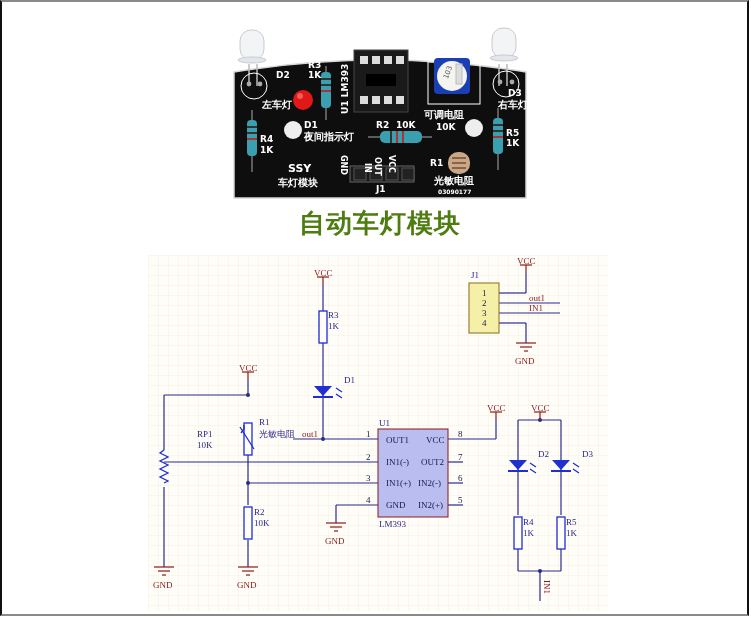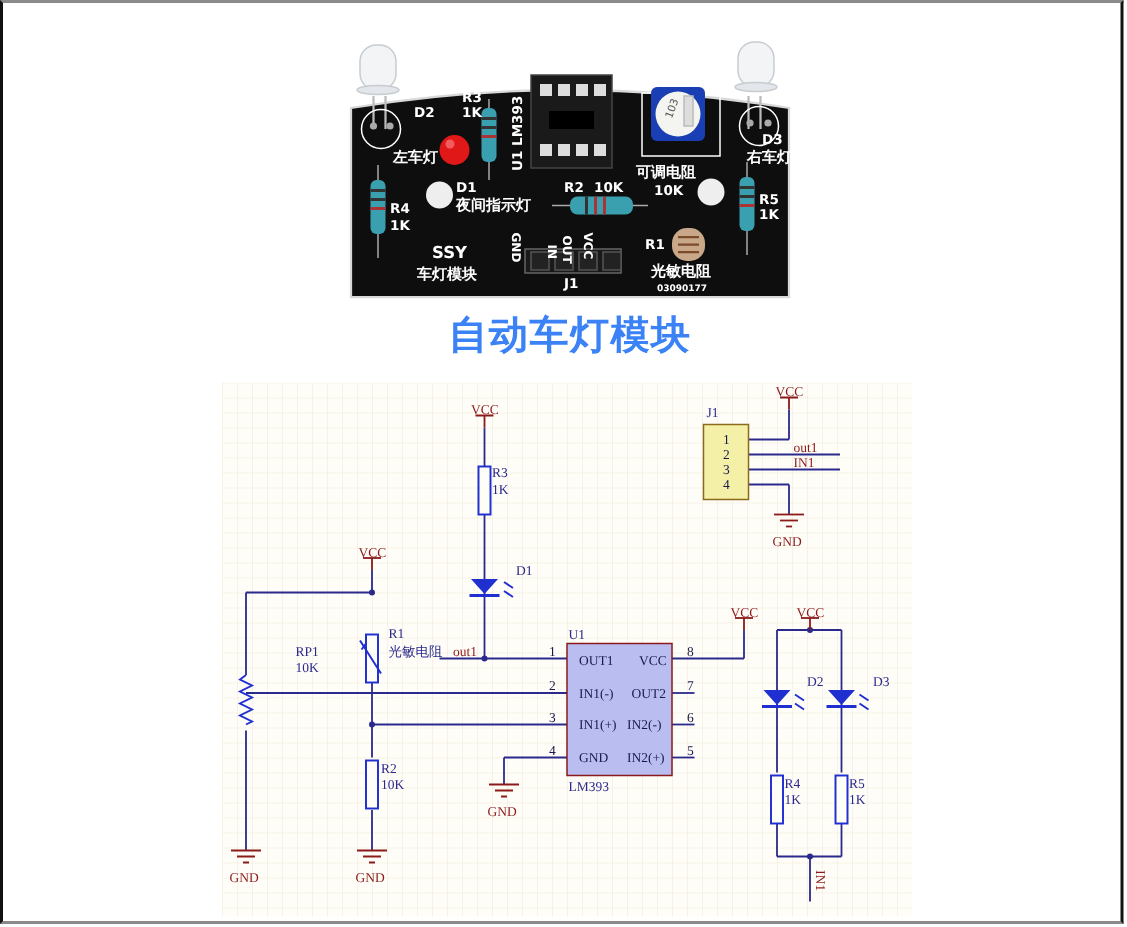--- a/index.html
+++ b/index.html
@@ -1,19 +1,19 @@
 <!DOCTYPE html>
 <html><head>
 <meta charset="utf-8">
 <style>
   html,body{margin:0;padding:0;}
   body{width:751px;height:618px;background:#ffffff;position:relative;overflow:hidden;font-family:"DejaVu Sans",sans-serif;}
   .frame{position:absolute;left:0;top:0;width:749px;height:616px;border-left:2px solid #111;border-right:2px solid #111;border-top:2px solid #8a8a8a;border-bottom:2px solid #8a8a8a;box-sizing:border-box;}
   #pcb{position:absolute;left:220px;top:20px;}
-  #title{position:absolute;left:290px;top:206px;width:180px;text-align:center;font-family:"DejaVu Sans",sans-serif;font-weight:bold;font-size:26px;letter-spacing:1px;color:#3b82f6;}
+  #title{position:absolute;left:290px;top:206px;width:180px;text-align:center;font-family:"DejaVu Sans",sans-serif;font-weight:bold;font-size:26px;letter-spacing:1px;color:#4d7c0f;}
   #sch{position:absolute;left:148px;top:255px;}
   .st{font-family:"Liberation Serif",serif;font-size:9px;}
 </style>
 </head>
 <body>
 
 <div class="frame"></div>
 
 <svg id="pcb" width="320" height="182" viewBox="0 0 320 182">
 

